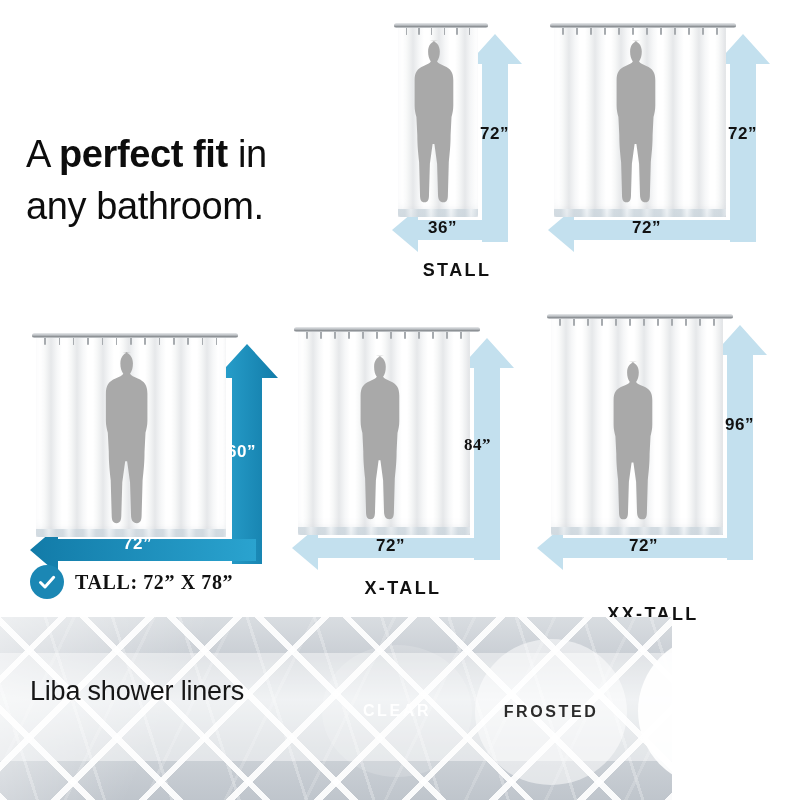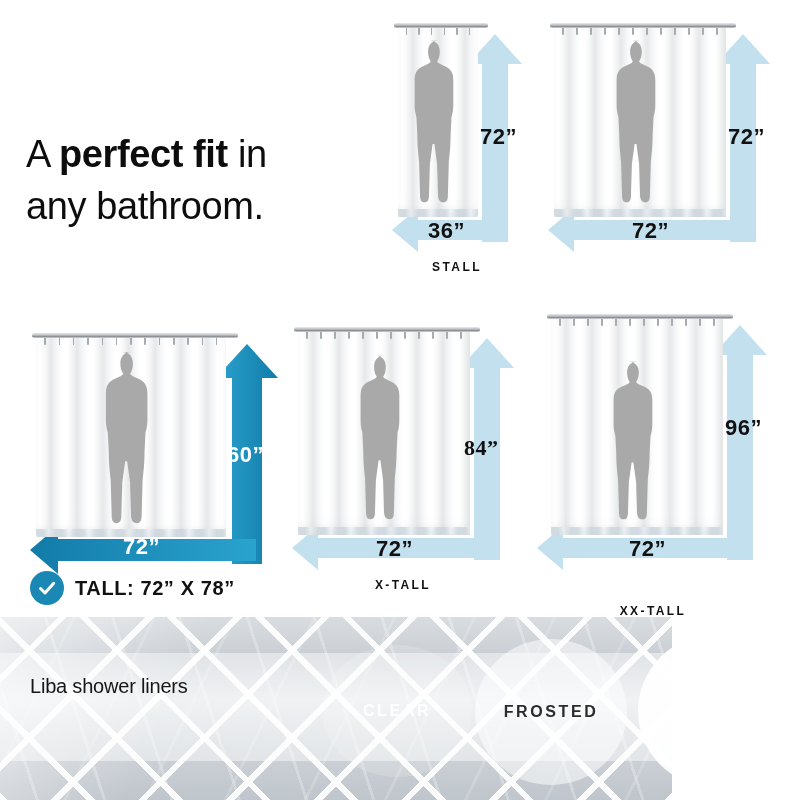--- a/index.html
+++ b/index.html
@@ -36,21 +36,21 @@
   .diagram {
     position: absolute;
     left: 0;
     top: 0;
   }
   .panel-label {
     position: absolute;
     left: 0;
     width: 100%;
     text-align: center;
-    font-size: 12px;
+    font-size: 18px;
     font-weight: 700;
     letter-spacing: 2.4px;
     color: #111111;
     white-space: nowrap;
   }
 
   
   .curtain {
     position: absolute;
     background-color: #fdfdfd;
@@ -103,21 +103,21 @@
   }
   .person svg { display: block; width: 100%; height: 100%; }
 
   
   .arrow-svg {
     position: absolute;
     overflow: visible;
   }
   .dim-text {
     position: absolute;
-    font-size: 22px;
+    font-size: 17px;
     font-weight: 700;
     color: #111111;
     white-space: nowrap;
     letter-spacing: 0.5px;
   }
   .dim-text.light { color: #ffffff; }
 
   
   #featured-badge {
     position: absolute;
@@ -185,21 +185,21 @@
     left: 0;
     top: 36px;
     width: 100%;
     height: 108px;
     background: rgba(255,255,255,.46);
   }
   #finishes-text {
     position: absolute;
     left: 30px;
     top: 672px;
-    font-size: 20px;
+    font-size: 27px;
     line-height: 1.45;
     color: #161616;
     letter-spacing: -0.2px;
     z-index: 4;
   }
   .finish-oval {
     position: absolute;
     border-radius: 50%;
     display: flex;
     align-items: center;
@@ -322,21 +322,21 @@
         <i class="hook"></i>
         <i class="hook"></i>
         <i class="hook"></i>
         <i class="hook"></i>
         <i class="hook"></i>
         <i class="hook"></i>
     </div>
     <div class="dim-text light" style="left:197px; top:120px;">60”</div>
     <div class="dim-text light" style="left:93px; top:212px;">72”</div>
   </div>
-  <div id="featured-badge" style="left:0px; top:249px;">
+  <div id="featured-badge" style="left:0px; top:243px;font-family:Liberation Serif, serif;">
     <span class="badge-circle">
       <svg width="20" height="20" viewBox="0 0 24 24" aria-hidden="true">
         <path d="M4.2 12.6 L9.6 18 L20 6.4" fill="none" stroke="#ffffff" stroke-width="3.6" stroke-linecap="round" stroke-linejoin="round"></path>
       </svg>
     </span>
     <span id="featured-label">TALL: 72” X 78”</span>
   </div>
 </div>
 
 <div class="panel" style="left:292px; top:316px; width:222px; height:282px;">

